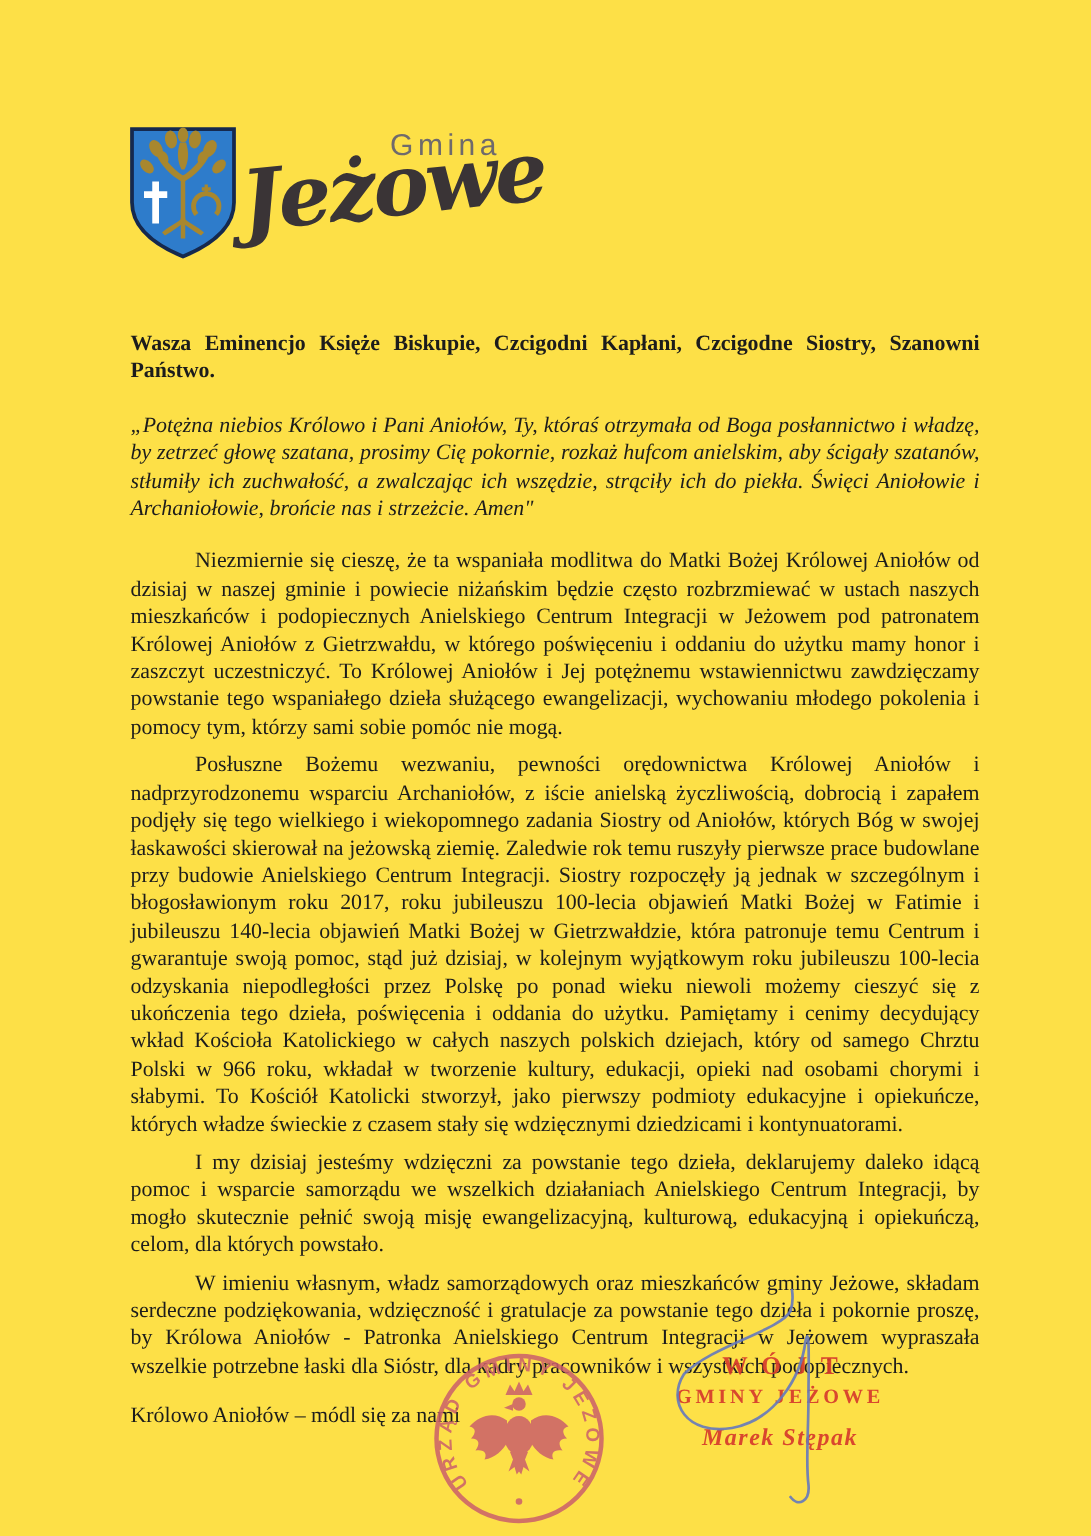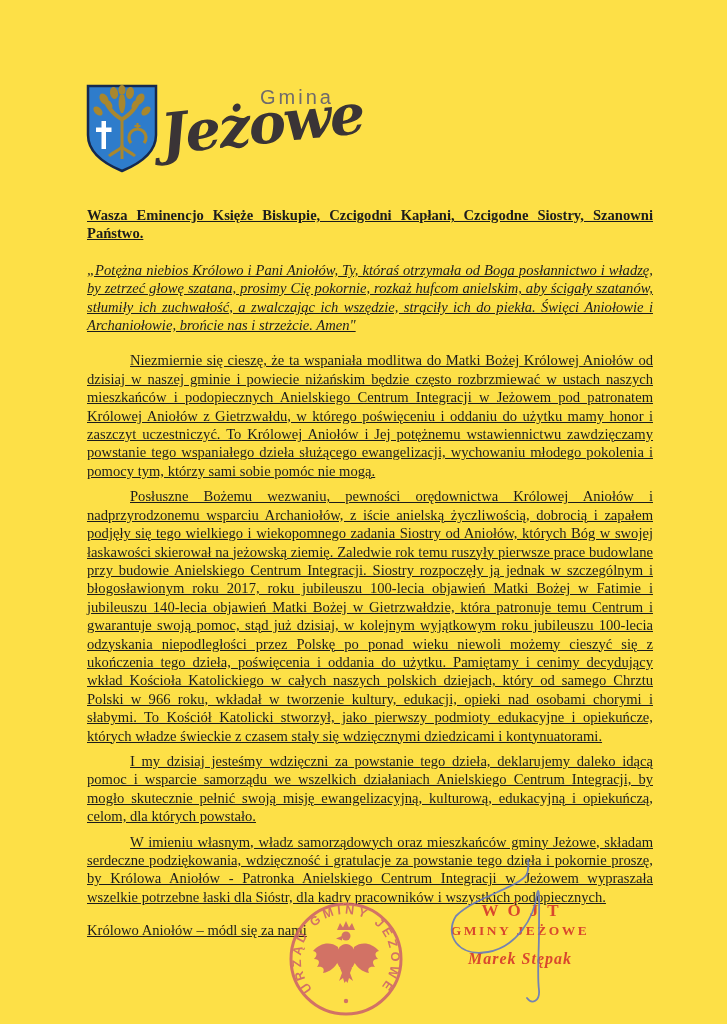--- a/index.html
+++ b/index.html
@@ -8,22 +8,22 @@
   .page{position:absolute;inset:0;background:#fde047;}
 
   
   .coat{position:absolute;left:84px;top:83px;width:76px;height:92px;}
   .logo-gmina{position:absolute;left:222px;top:86px;width:150px;
               font-family:"Liberation Sans", sans-serif;font-size:20px;
               letter-spacing:3px;color:#6f6a6c;text-align:center;}
   .logo-script{position:absolute;left:155px;top:80px;width:220px;height:105px;}
 
   
-  .letter{position:absolute;left:87px;top:206px;width:566px;
-          font-size:14.6px;line-height:18.4px;text-decoration:underline;}
+  .letter{position:absolute;left:87px;top:220px;width:566px;
+          font-size:14.6px;line-height:18.4px;}
   .letter p{margin:0;text-align:justify;}
   .salutation{font-weight:bold;margin-bottom:18px !important;}
   .quote{font-style:italic;margin-bottom:17px !important;}
   .para{text-indent:43px;margin-bottom:7px !important;}
   .closing{text-align:right;line-height:20px;}
   .closing-block{margin-top:14px;}
 
   
   .seal{position:absolute;left:286px;top:899px;width:120px;height:120px;opacity:0.85;}
   .seal text{font-family:"Liberation Sans", sans-serif;font-size:12.5px;

